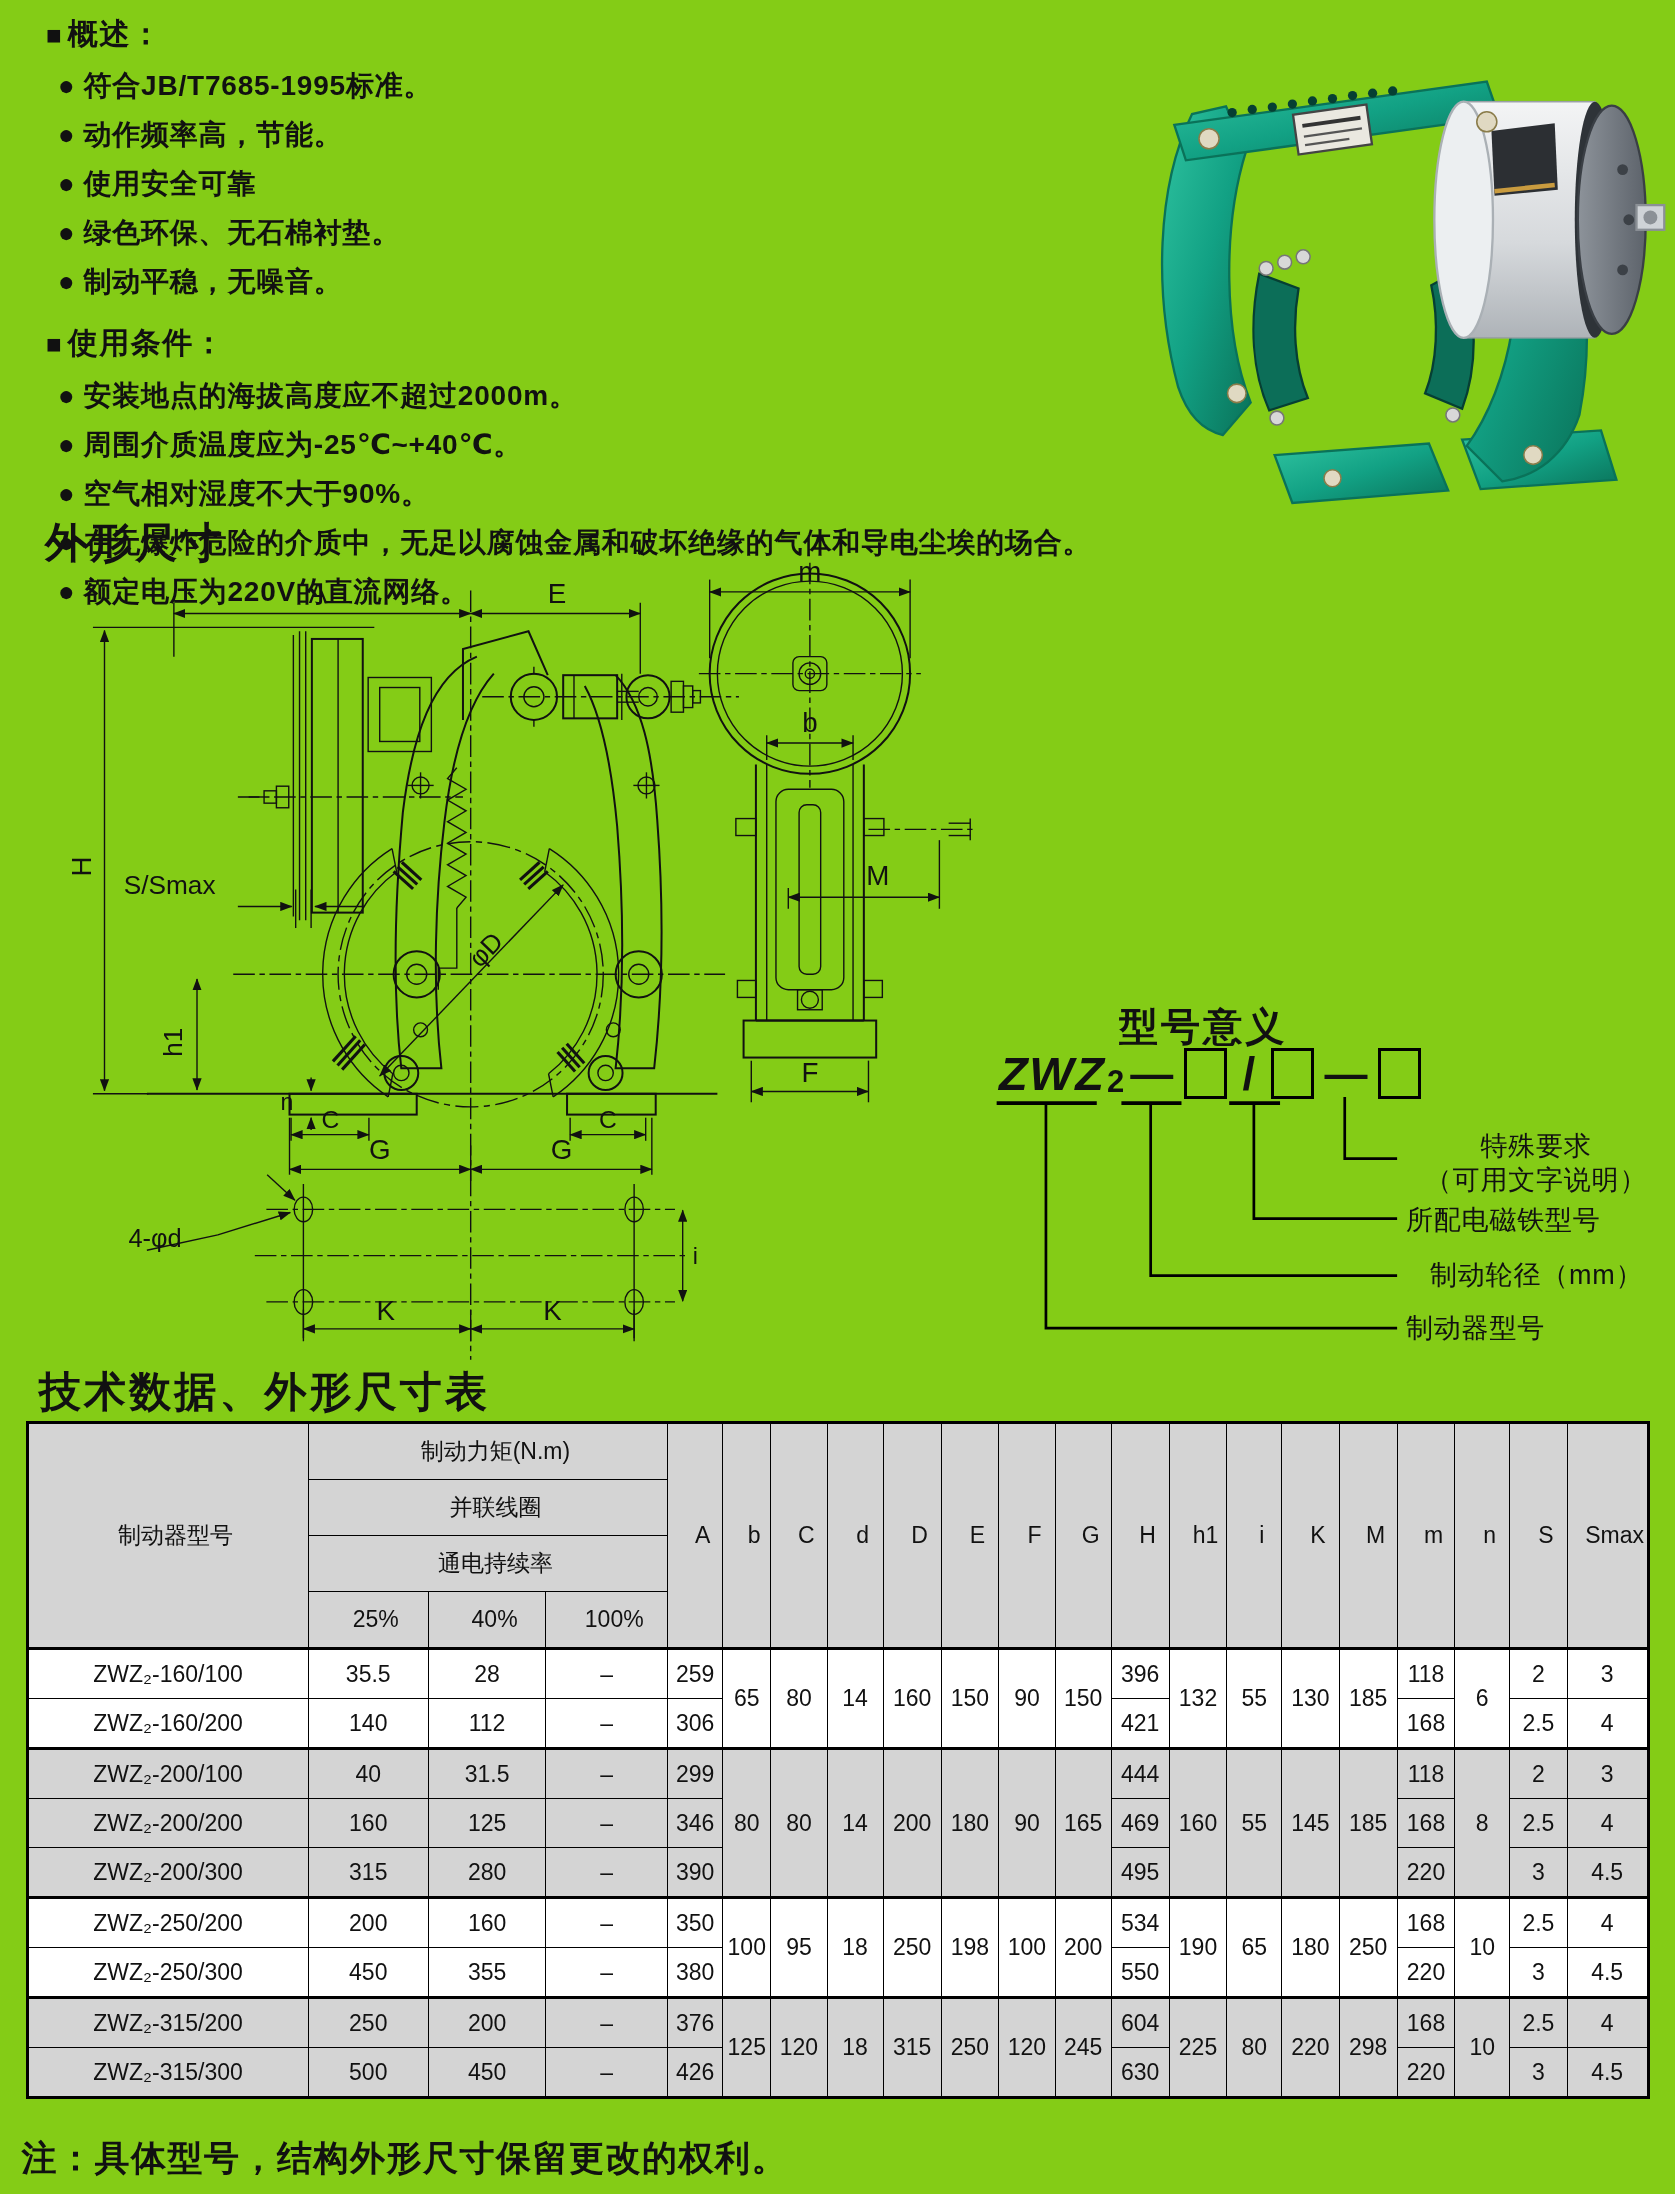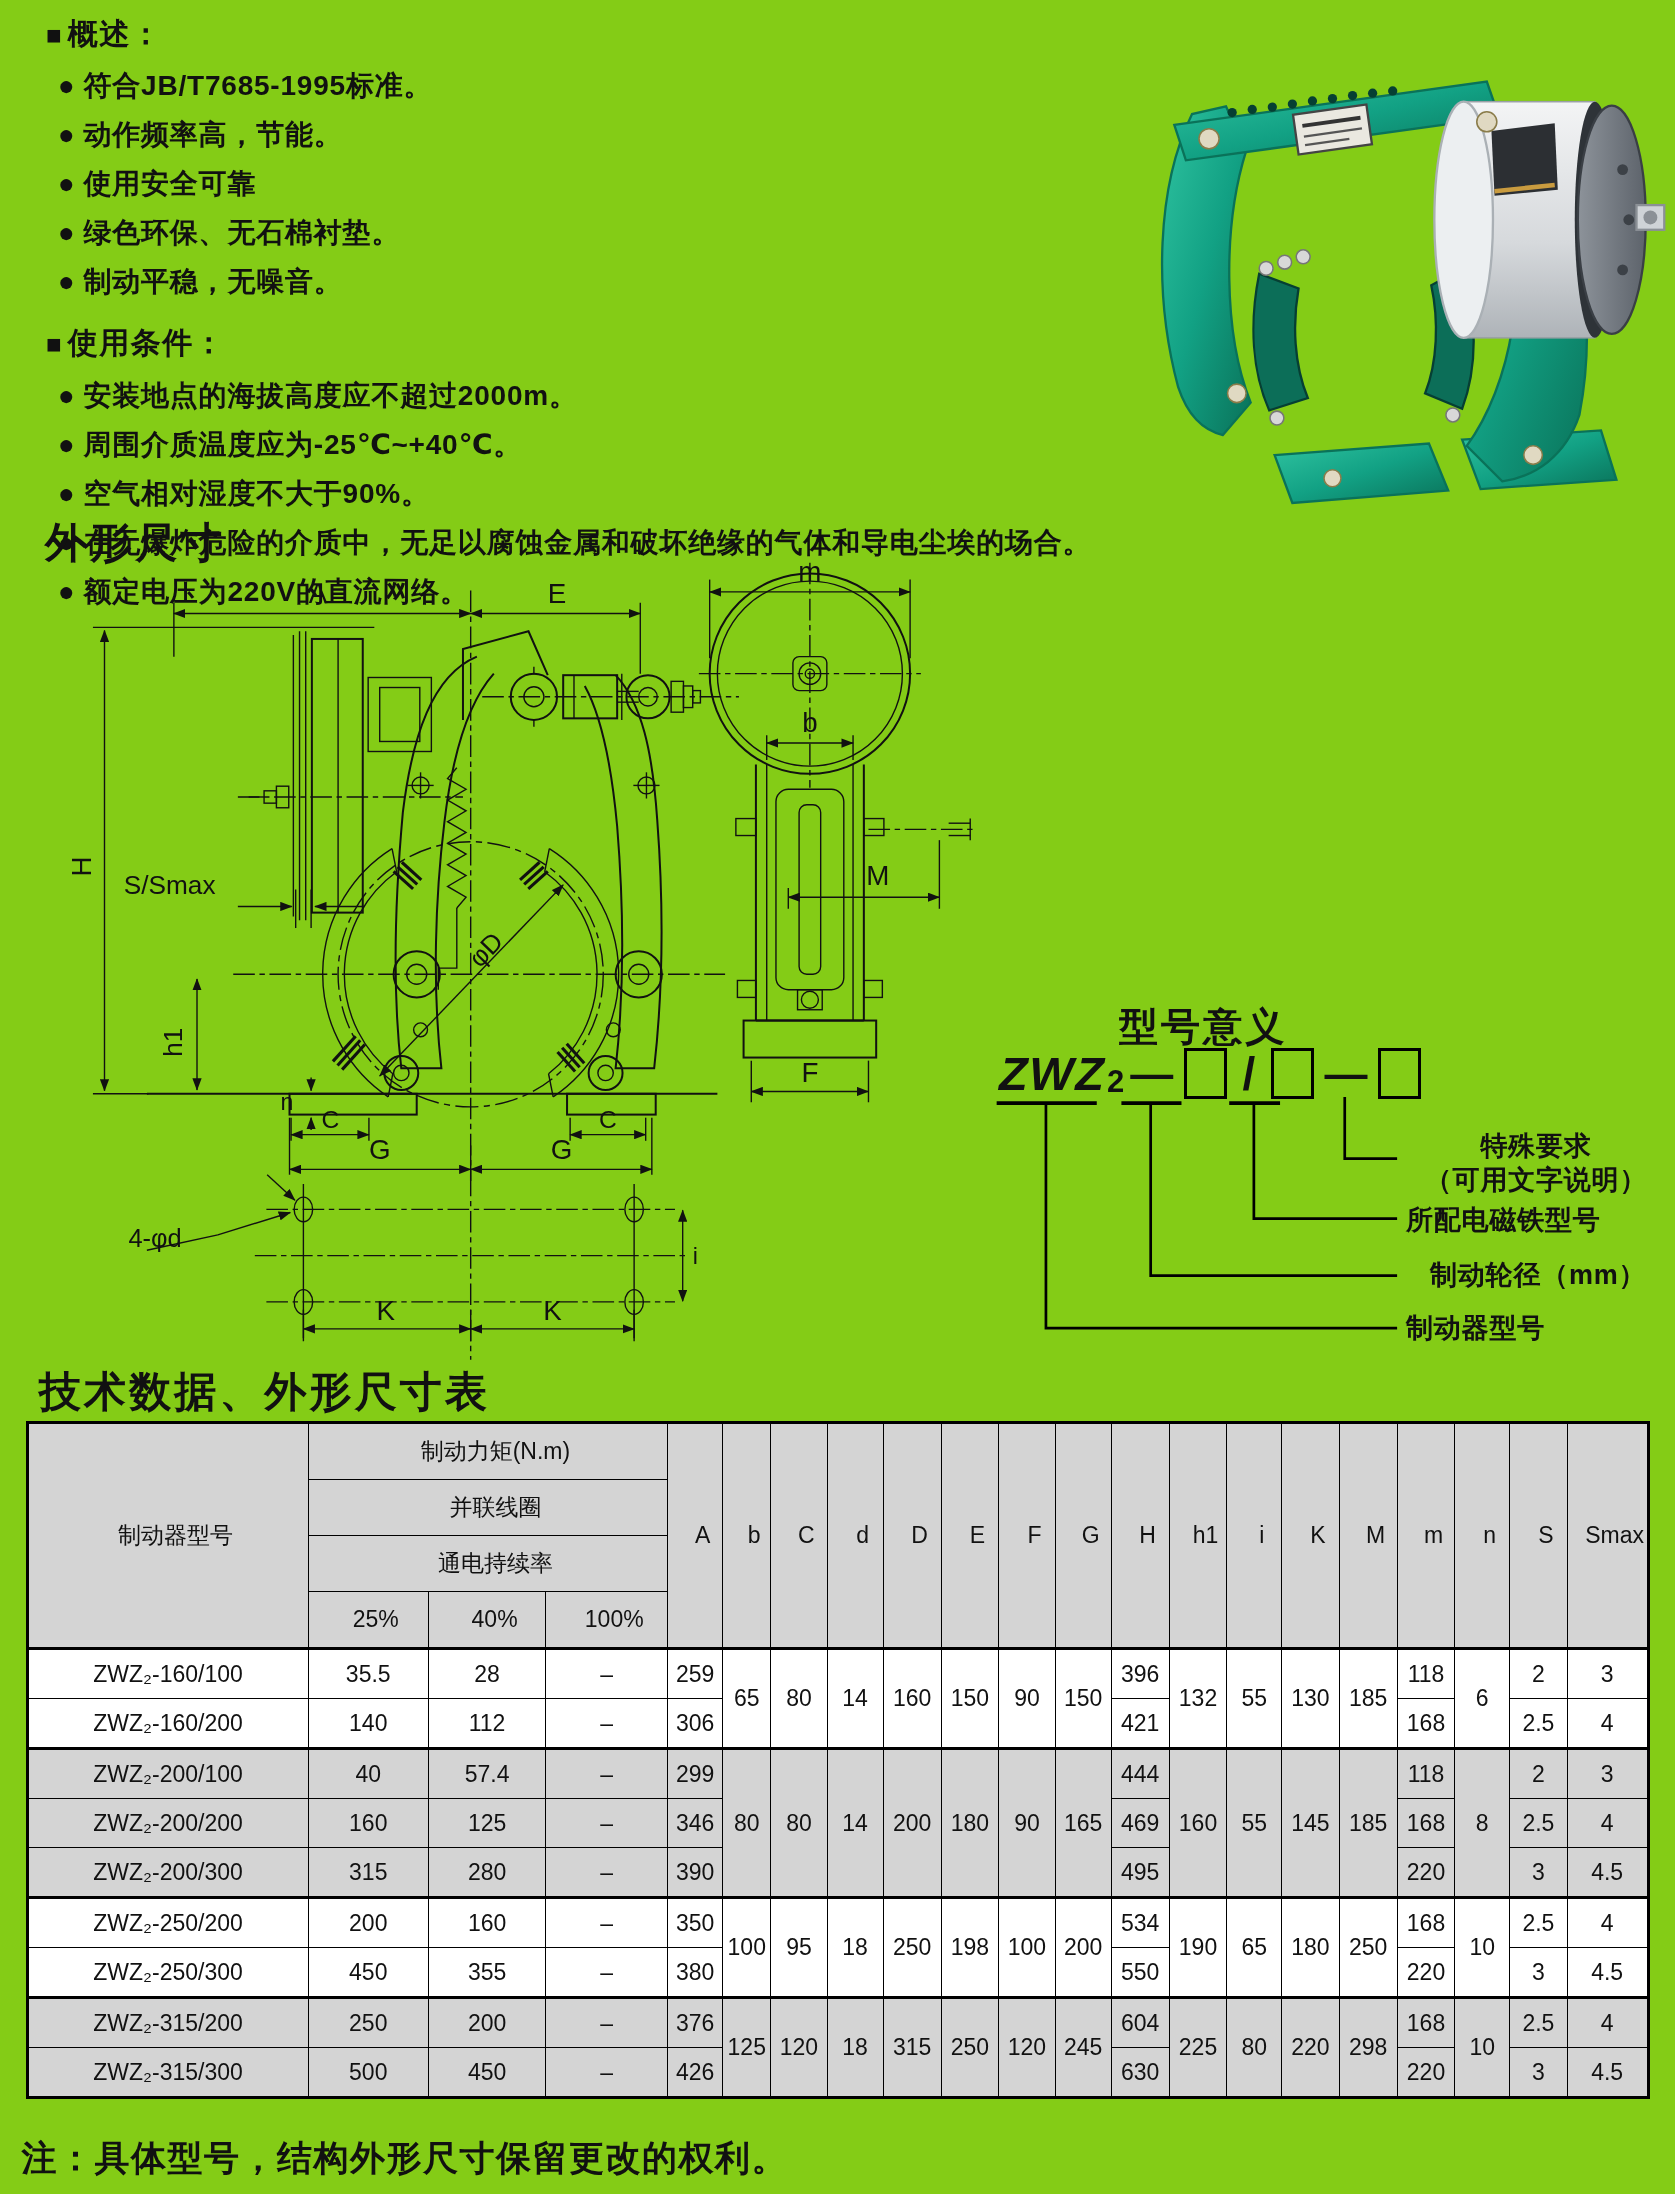--- a/index.html
+++ b/index.html
@@ -25,21 +25,21 @@
   #drawing text{font-family:"Liberation Sans","DejaVu Sans",sans-serif;fill:#111;}
   
   #model-diagram{position:absolute;left:996px;top:992px;width:679px;height:373px;}
   #model-formula{position:absolute;left:3.1px;top:54px;display:flex;align-items:center;font-weight:700;}
   #model-formula .zw{font-size:47px;letter-spacing:1.5px;font-style:italic;}
   #model-formula .zsub{font-size:31px;align-self:flex-end;margin:0 0 1.5px 1.5px;}
   #model-formula .dash{font-size:43px;margin:0 6.2px;}
   #model-formula .slash{font-size:46px;margin:0 10.8px;}
   #model-formula .box{width:37px;height:45px;border:3.9px solid #000;margin:0 4.6px;}
   #model-lines{position:absolute;left:0;top:105px;width:679px;height:268px;}
-  .mlabel{position:absolute;font-size:27px;font-weight:700;letter-spacing:0.8px;white-space:nowrap;}
+  .mlabel{position:absolute;font-size:27px;font-weight:400;letter-spacing:0.8px;white-space:nowrap;}
   #mlabel-special{left:409px;top:137px;width:262px;text-align:center;line-height:34px;}
   #mlabel-magnet{left:410px;top:210px;}
   #mlabel-wheel{left:410px;top:265px;margin-left:24px;}
   #mlabel-brake{left:410px;top:318px;}
   
   #spec-table{position:absolute;left:25.5px;top:1421px;width:1624px;border-collapse:collapse;table-layout:fixed;}
   #spec-table th,#spec-table td{border:1.5px solid #000;text-align:center;vertical-align:middle;padding:0;
       font-size:23px;font-weight:400;overflow:hidden;}
   #spec-table{border:3.9px solid #000;}
   #spec-table thead th{background:#d4d4d4;font-weight:400;height:55px;padding-left:15px;}
@@ -526,21 +526,21 @@
           <td>–</td>
           <td>306</td>
           <td>421</td>
           <td>168</td>
           <td>2.5</td>
           <td>4</td>
         </tr>
         <tr class="gstart shade">
           <td class="model">ZWZ₂-200/100</td>
           <td>40</td>
-          <td>57.4</td>
+          <td>31.5</td>
           <td>–</td>
           <td>299</td>
           <td rowspan="3">80</td>
           <td rowspan="3">80</td>
           <td rowspan="3">14</td>
           <td rowspan="3">200</td>
           <td rowspan="3">180</td>
           <td rowspan="3">90</td>
           <td rowspan="3">165</td>
           <td>444</td>

